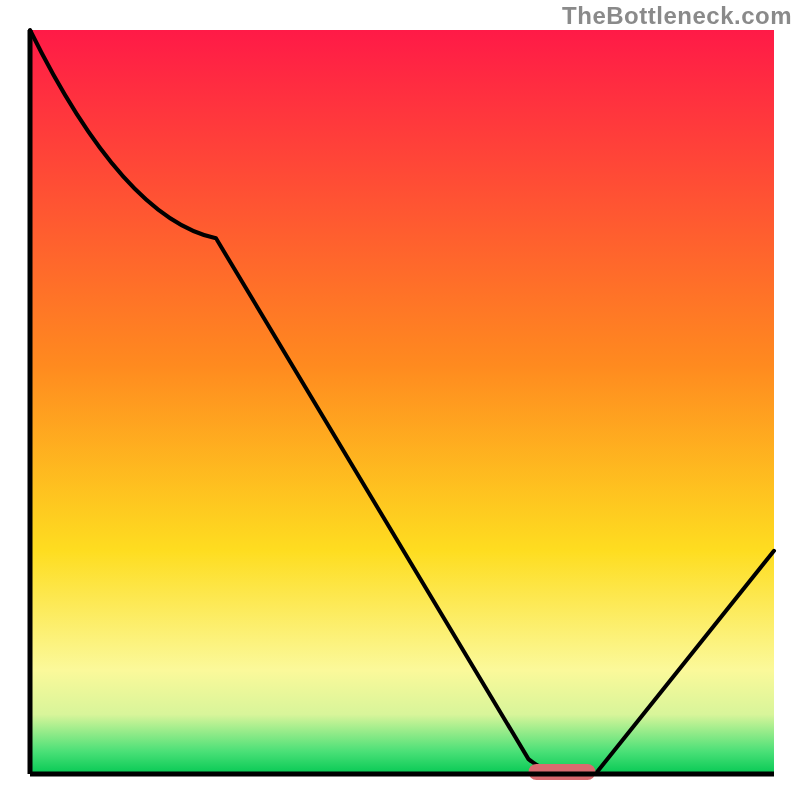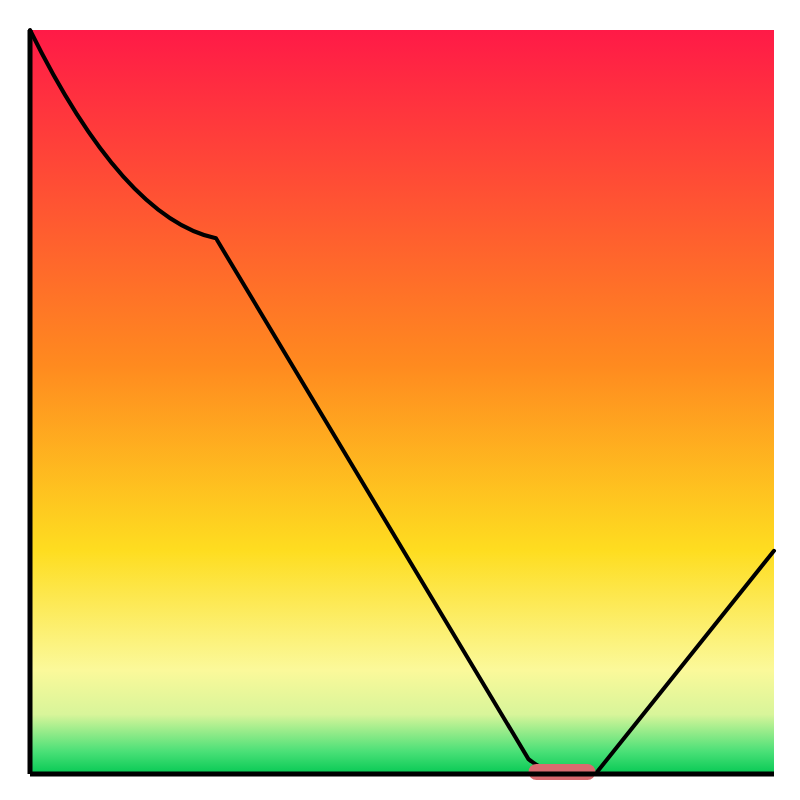--- a/index.html
+++ b/index.html
@@ -28,20 +28,21 @@
   svg {
     position: absolute;
     top: 0;
     left: 0;
   }
 </style>
 </head>
 <body>
 
 <div class="chart-area">
+  <div class="watermark">TheBottleneck.com</div>
   <svg id="chart-svg" width="800" height="800">
       <defs>
         <linearGradient id="bg-grad" x1="0" y1="0" x2="0" y2="1">
           <stop offset="0%" stop-color="#ff1a47"></stop>
           <stop offset="45%" stop-color="#ff8a1f"></stop>
           <stop offset="70%" stop-color="#fedd20"></stop>
           <stop offset="86%" stop-color="#fbf99a"></stop>
           <stop offset="92%" stop-color="#d8f59a"></stop>
           <stop offset="97%" stop-color="#4ae077"></stop>
           <stop offset="100%" stop-color="#06c954"></stop>

